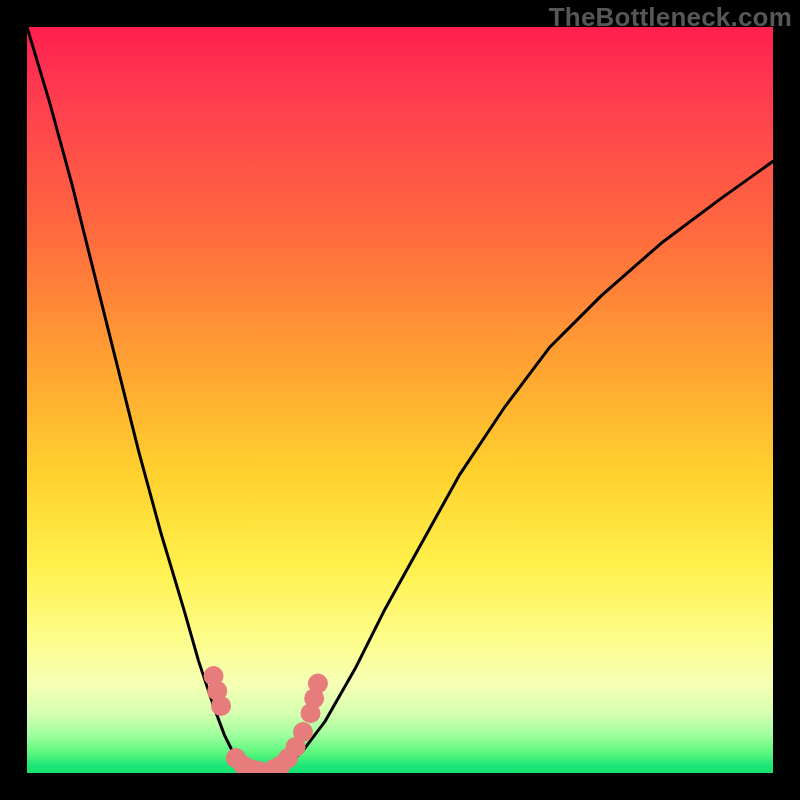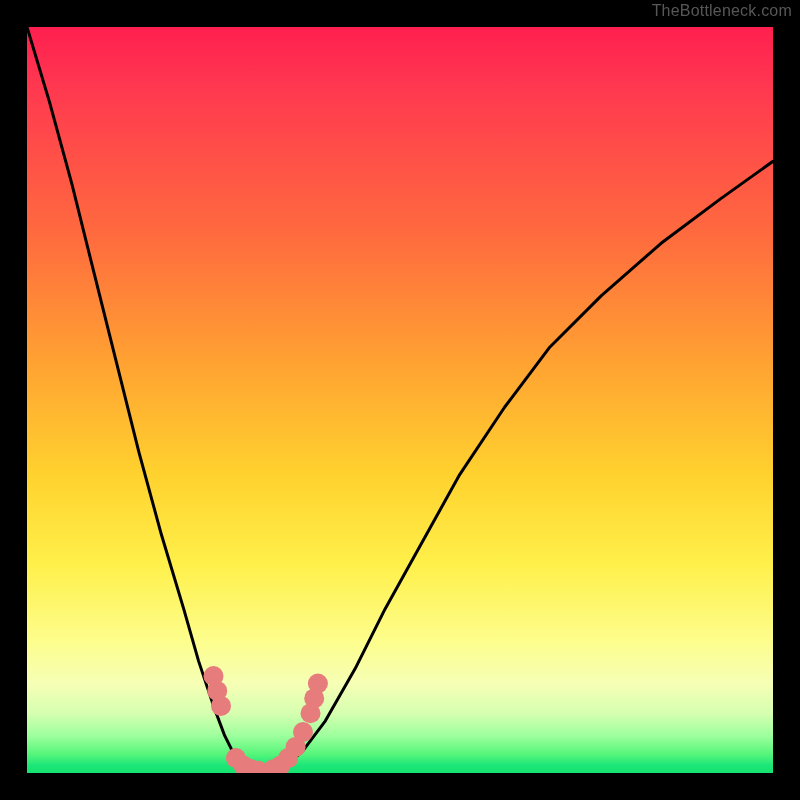--- a/index.html
+++ b/index.html
@@ -49,22 +49,22 @@
     position: absolute;
     inset: 0;
     width: 100%;
     height: 100%;
   }
   .watermark {
     position: absolute;
     top: 2px;
     right: 8px;
     color: #575757;
-    font-size: 16px;
-    font-weight: 400;
+    font-size: 26px;
+    font-weight: 700;
     letter-spacing: 0.2px;
     user-select: none;
   }
 </style>
 </head>
 <body>
 
 <div class="frame">
   <div class="plot-area">
     <div class="gradient-bg"></div>

